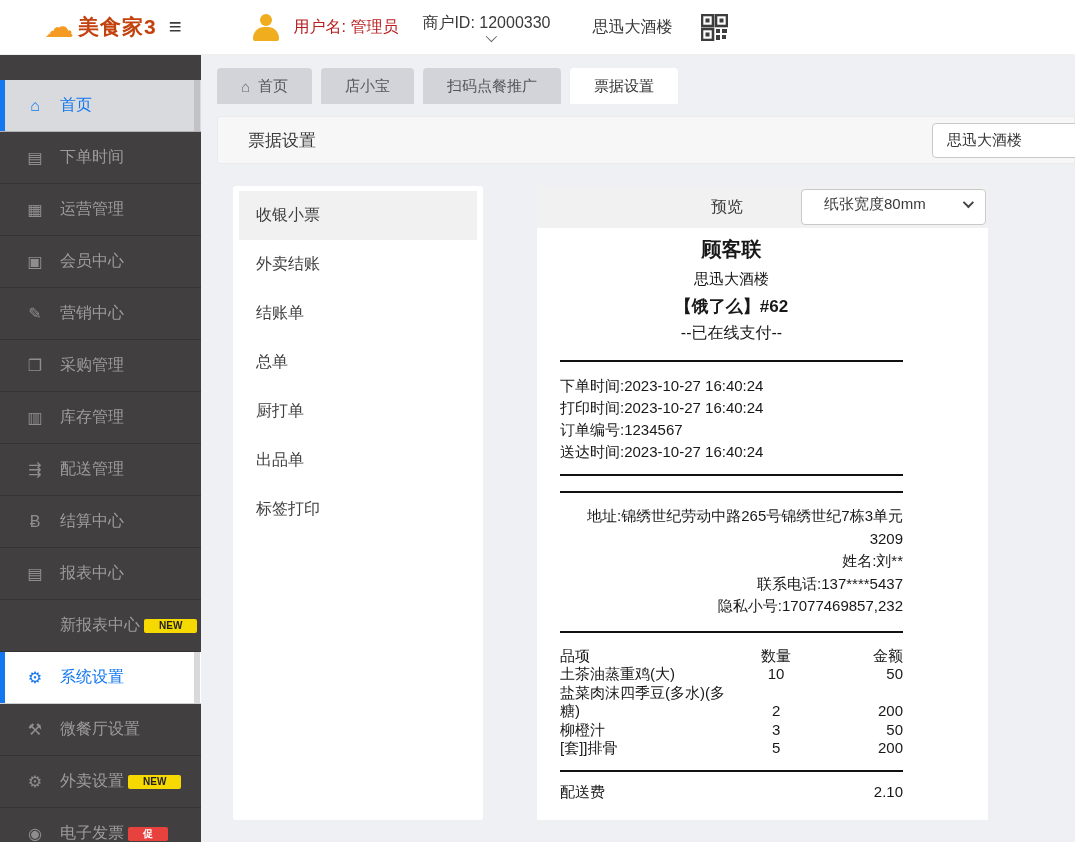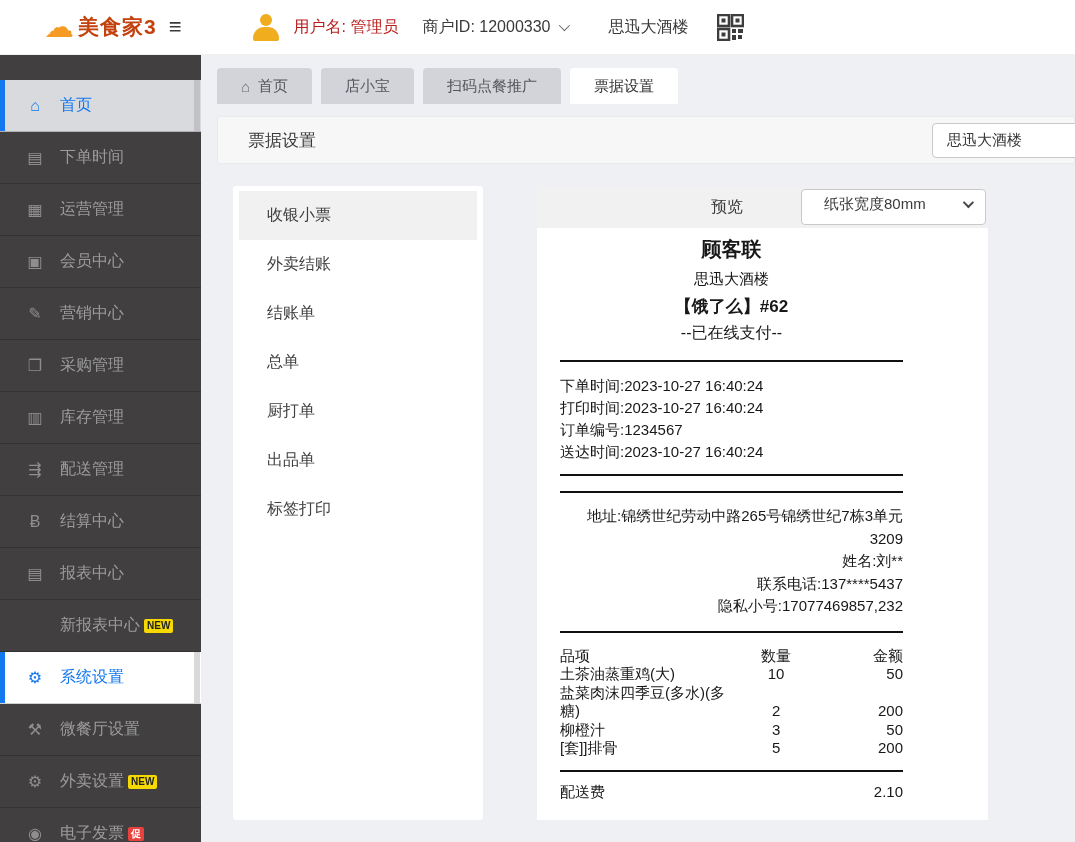--- a/index.html
+++ b/index.html
@@ -11,59 +11,59 @@
     display:flex; align-items:center; z-index:30; border-bottom:1px solid #f0f0f0; }
   .logo-wrap { display:flex; align-items:center; margin-left:44px; }
   .cloud-icon { font-size:30px; color:#f59a23; line-height:1; margin-right:4px; }
   .logo-text { font-size:21px; font-weight:bold; color:#c2410c; letter-spacing:1px; }
   .burger { font-size:22px; color:#3a3a3a; margin-left:12px; font-weight:bold; cursor:pointer; }
   .user-area { display:flex; align-items:center; margin-left:70px; }
   .avatar { width:28px; height:28px; position:relative; margin-right:14px; }
   .avatar .head { position:absolute; left:8px; top:1px; width:12px; height:12px; border-radius:50%; background:#f0ad1d; }
   .avatar .body { position:absolute; left:1px; bottom:0; width:26px; height:14px; border-radius:13px 13px 3px 3px; background:#f0ad1d; }
   .user-text { font-size:16px; color:#b91c1c; }
-  .merchant { margin-left:24px; font-size:16px; color:#3a3a3a; display:flex; align-items:center; cursor:pointer; }
+  .merchant { margin-left:24px; font-size:16px; color:#3a3a3a; display:flex; align-items:center; cursor:pointer;flex-direction:column; }
   .chev { display:inline-block; width:8px; height:8px; border-right:1.5px solid #666; border-bottom:1.5px solid #666; transform:rotate(45deg) translateY(-2px); margin-left:8px; }
   .store { margin-left:42px; font-size:16px; color:#3a3a3a; }
   .qr { margin-left:28px; cursor:pointer; display:flex; }
 
   
   .sidebar { position:fixed; left:0; top:55px; bottom:0; width:201px; background:#413f3f; overflow:hidden; z-index:20; }
   .sidebar ul { list-style:none; padding-top:25px; }
   .nav-item { position:relative; height:52px; display:flex; align-items:center; padding-left:24px;
     color:#9d9c9c; font-size:16px; cursor:pointer; border-bottom:1px solid rgba(0,0,0,0.18); }
   .nav-icon { width:22px; font-size:16px; color:#8f8e8e; margin-right:14px; text-align:center; flex:0 0 22px; }
   .nav-item.active-gray { background:#d9dade; color:#1377f0; }
   .nav-item.active-white { background:#ffffff; color:#1377f0; }
   .nav-item.active-gray .nav-icon, .nav-item.active-white .nav-icon { color:#1377f0; }
   .nav-item.active-gray::before, .nav-item.active-white::before { content:""; position:absolute; left:0; top:0; bottom:0; width:5px; background:#1377f0; }
   .nav-item.active-gray::after { content:""; position:absolute; right:1px; top:0; bottom:0; width:6px; background:#c2c2c6; }
   .nav-item.active-white::after { content:""; position:absolute; right:1px; top:0; bottom:0; width:6px; background:#d9d9dc; }
-  .nav-badge { font-size:10px; font-weight:bold; padding:2px 3px; margin-left:4px; border-radius:2px; line-height:1; }
+  .nav-badge { font-size:10px; font-weight:bold; padding:2px 15px; margin-left:4px; border-radius:2px; line-height:1; }
   .nav-badge.yellow { background:#f6d900; color:#222; }
   .nav-badge.red { background:#e8423e; color:#fff; }
 
   
   .main { margin-left:201px; padding-top:68px; height:842px; }
   .tabs { display:flex; margin-left:16px; height:36px; }
   .tab { display:flex; align-items:center; padding:0 24px; margin-right:9px; background:#d3d4d9;
     color:#55565c; font-size:15px; border-radius:4px 4px 0 0; cursor:pointer; white-space:nowrap; }
   .tab .tab-icon { margin-right:8px; font-size:15px; color:#6b6c72; }
   .tab.active { background:#ffffff; color:#333; }
 
   .page-head { margin:12px 0 0 16px; width:858px; height:48px; background:#f7f7f8;
     border:1px solid #ebebeb; border-radius:4px 0 0 4px; display:flex; align-items:center; position:relative; }
   .page-title { font-size:17px; color:#3a3a3a; margin-left:30px; }
   .store-select { position:absolute; left:714px; top:6px; width:170px; height:35px; background:#fff;
     border:1px solid #c9c9c9; border-radius:4px; display:flex; align-items:center; padding-left:14px;
     font-size:15px; color:#3a3a3a; cursor:pointer; }
 
   .content-row { display:flex; margin:22px 0 0 32px; height:634px; }
   .type-panel { width:250px; background:#fff; border-radius:3px; padding:5px 6px; flex:0 0 250px; }
-  .type-item { height:49px; display:flex; align-items:center; padding-left:28px; font-size:16px; color:#3f3f3f; cursor:pointer; }
+  .type-item { height:49px; display:flex; align-items:center; padding-left:17px; font-size:16px; color:#3f3f3f; cursor:pointer; }
   .type-item.active { background:#f1f1f1; }
 
   .preview-panel { width:451px; flex:0 0 451px; margin-left:54px; background:#fff; position:relative; }
   .preview-bar { height:42px; background:#f1f1f1; position:relative; }
   .preview-title { position:absolute; left:0; top:0; width:380px; height:42px; display:flex; align-items:center; justify-content:center; font-size:16px; color:#3a3a3a; }
   .paper-select { position:absolute; right:2px; top:3px; width:185px; height:36px; background:#fff;
     border:1px solid #c9c9c9; border-radius:4px; display:flex; align-items:center; padding:0 14px 6px 22px;
     font-size:15px; color:#3a3a3a; cursor:pointer; }
   .paper-select .chev2 { margin-left:auto; width:8px; height:8px; border-right:2px solid #444; border-bottom:2px solid #444; transform:rotate(45deg) translateY(-2px); }
 

